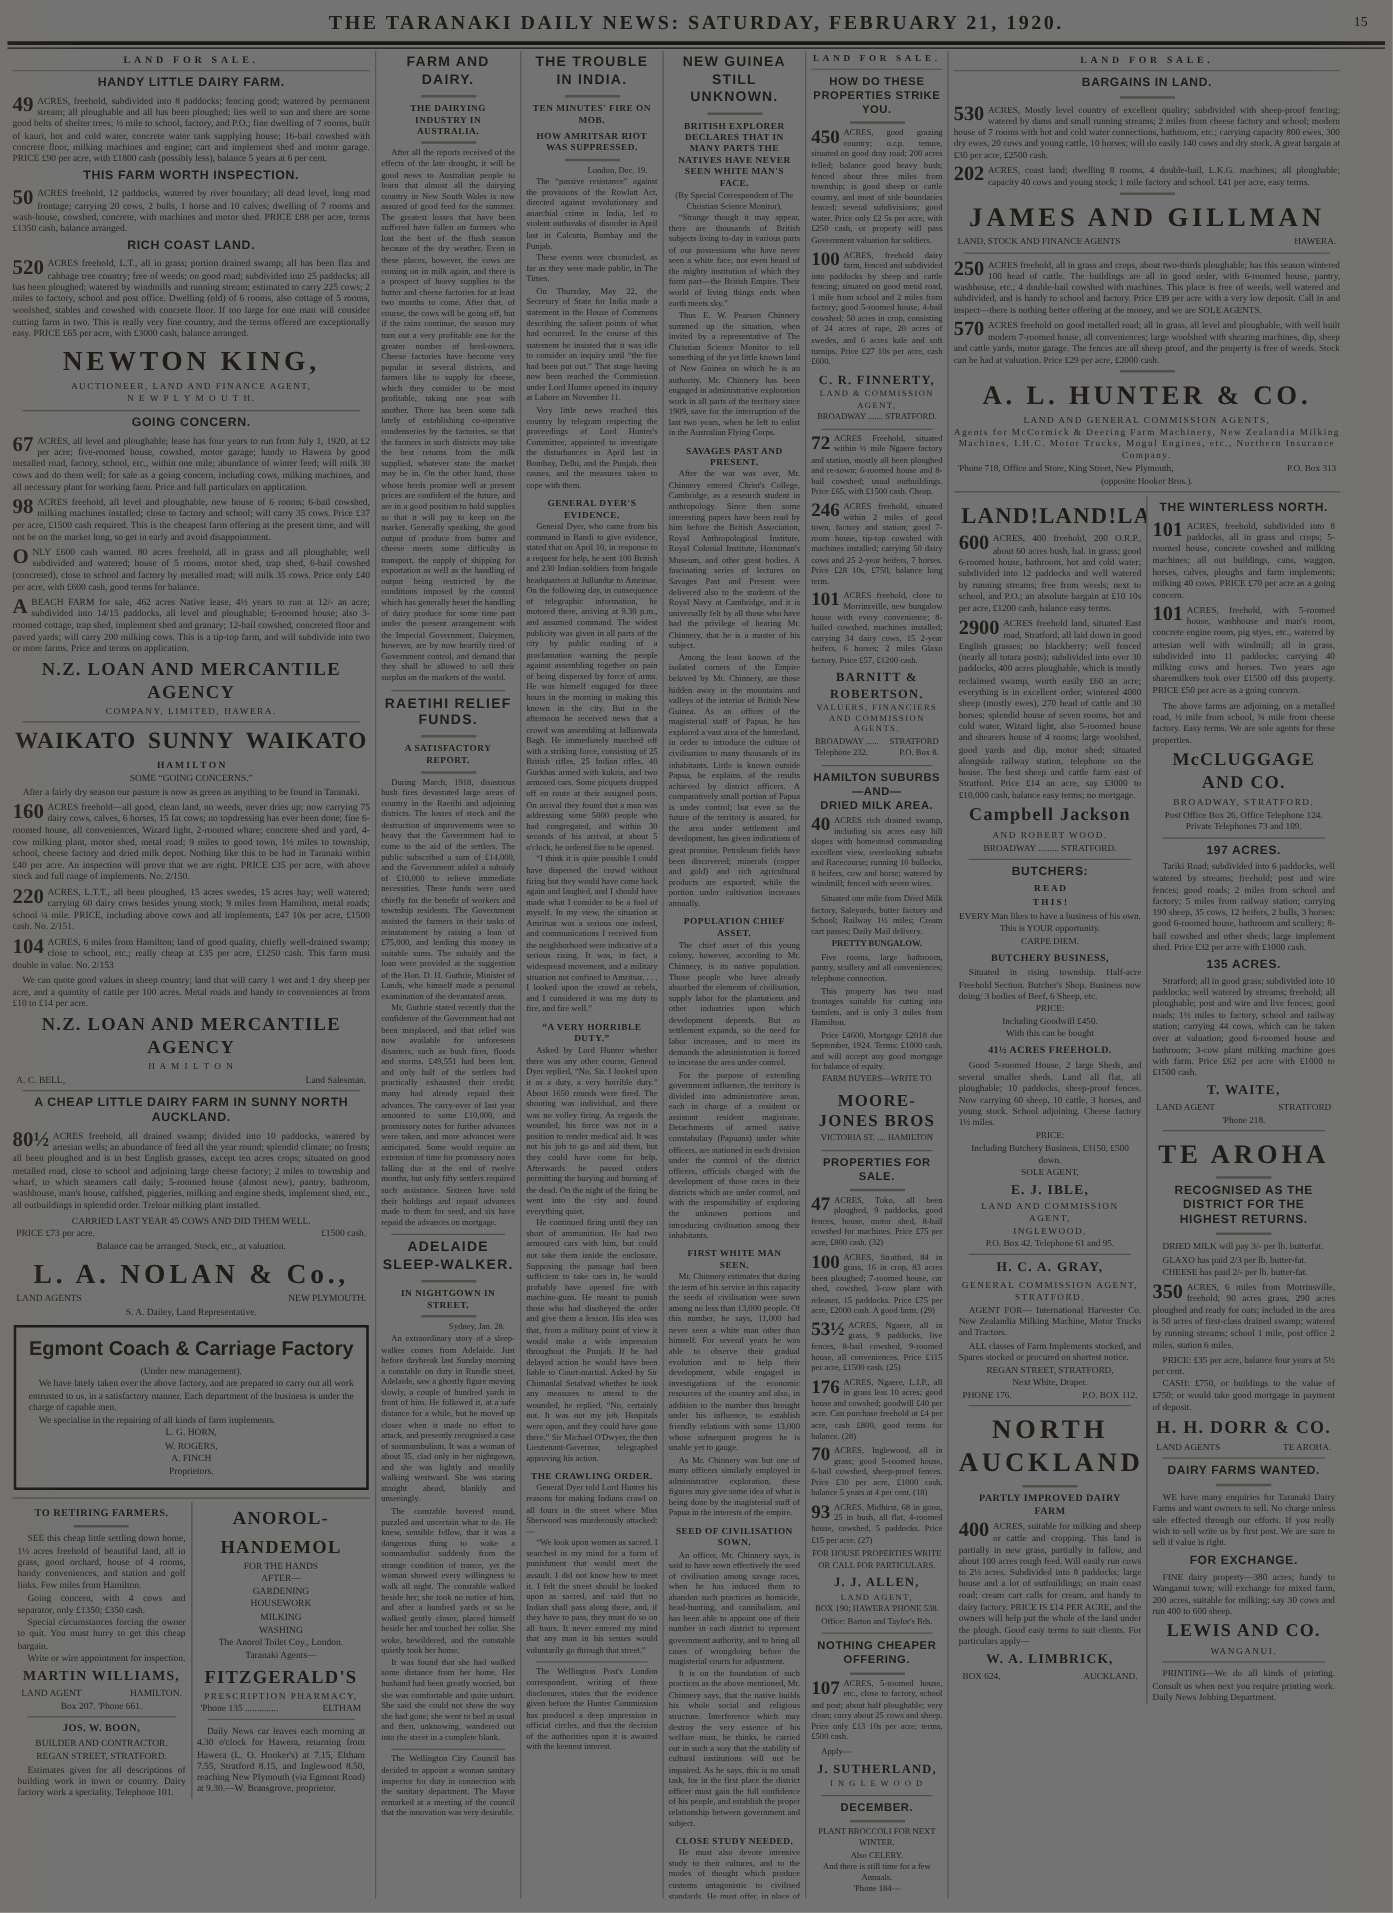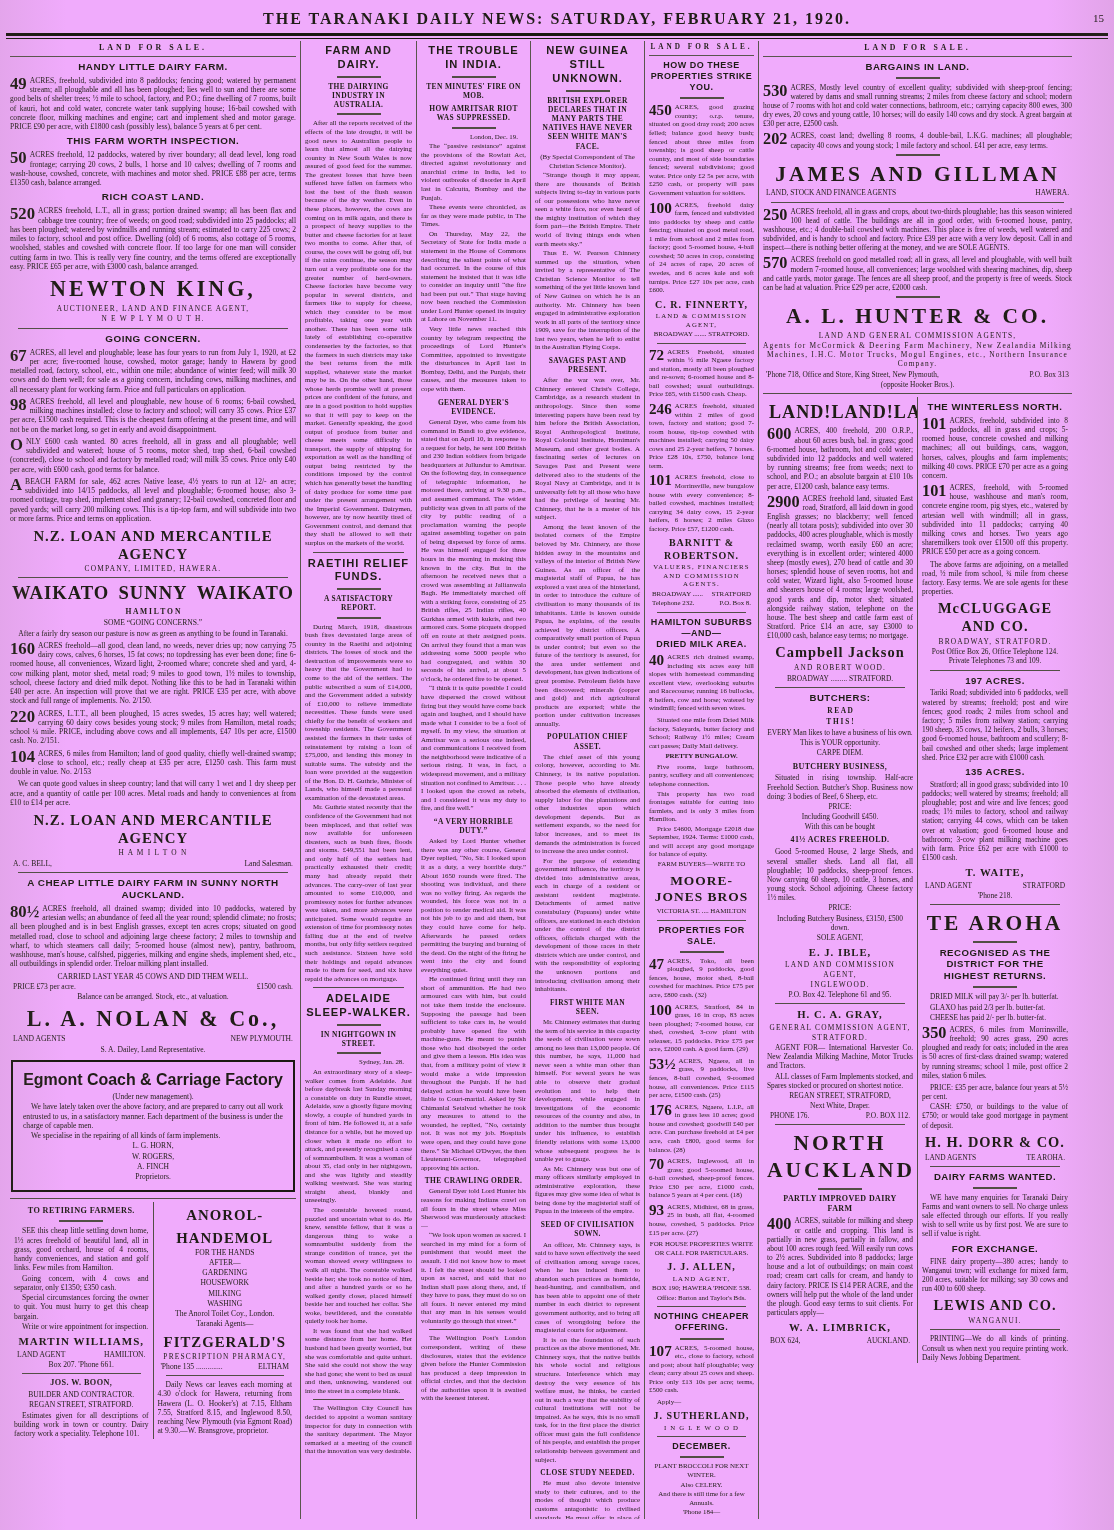--- a/index.html
+++ b/index.html
@@ -1,22 +1,22 @@
 <!DOCTYPE html>
 <html><head>
 <meta charset="utf-8">
 <style>
   html,body{margin:0;padding:0;background:#a8a49b;}
   .page{width:1114px;height:1530px;margin:0 auto;position:relative;overflow:hidden;
-        background:#f0abfc;color:#201d17;font-family:"Liberation Serif",serif;}
+        background:#737373;color:#201d17;font-family:"Liberation Serif",serif;}
   .page:before{content:"";position:absolute;inset:0;pointer-events:none;
         background:linear-gradient(90deg,rgba(120,110,90,.10),rgba(0,0,0,0) 6%,rgba(0,0,0,0) 94%,rgba(120,110,90,.12));}
   .masthead{position:relative;padding:10px 60px 2px;text-align:center;}
   .mast-title{font-size:16px;font-weight:bold;letter-spacing:2px;}
-  .mast-page{position:absolute;right:10px;top:12px;font-size:11px;font-weight:normal;}
+  .mast-page{position:absolute;right:20px;top:12px;font-size:11px;font-weight:normal;}
   .mast-rule{margin:3px 6px 0;border-top:3px solid #1b1812;border-bottom:1px solid #1b1812;height:2px;}
   .cols{display:flex;align-items:stretch;padding:2px 4px 0 6px;height:1478px;overflow:hidden;}
   .col{overflow:hidden;padding:0 4px;box-sizing:border-box;}
   .col + .col{border-left:1px solid #5a564d;}
   .c1{width:294px;font-size:7.6px;line-height:1.22;}
   .c2{width:116px;font-size:6.9px;line-height:1.24;}
   .c3{width:114px;font-size:6.9px;line-height:1.24;}
   .c4{width:114px;font-size:6.9px;line-height:1.24;}
   .c5{width:114px;font-size:6.9px;line-height:1.24;}
   .c6{width:318px;font-size:7.4px;line-height:1.24;}

